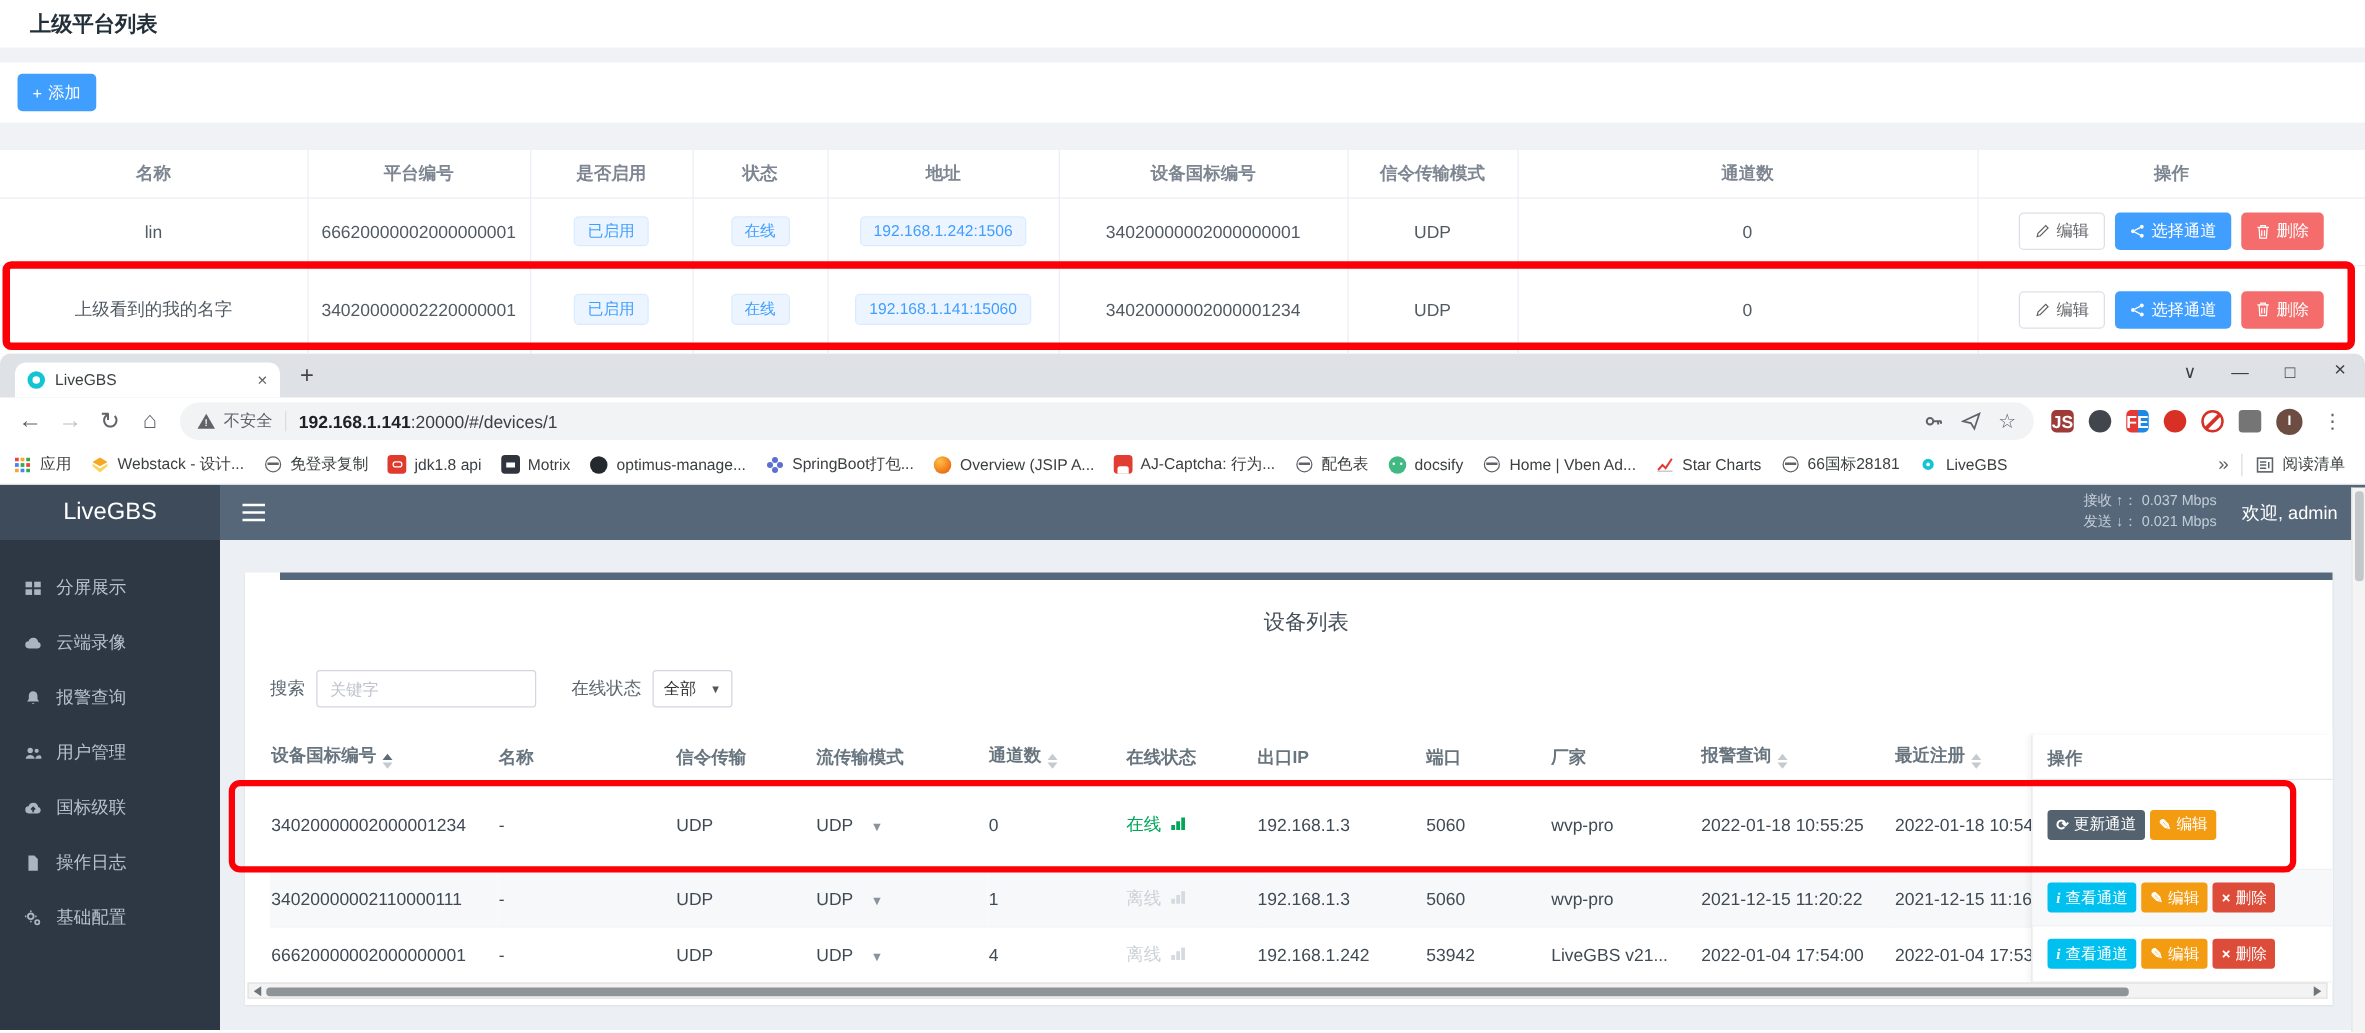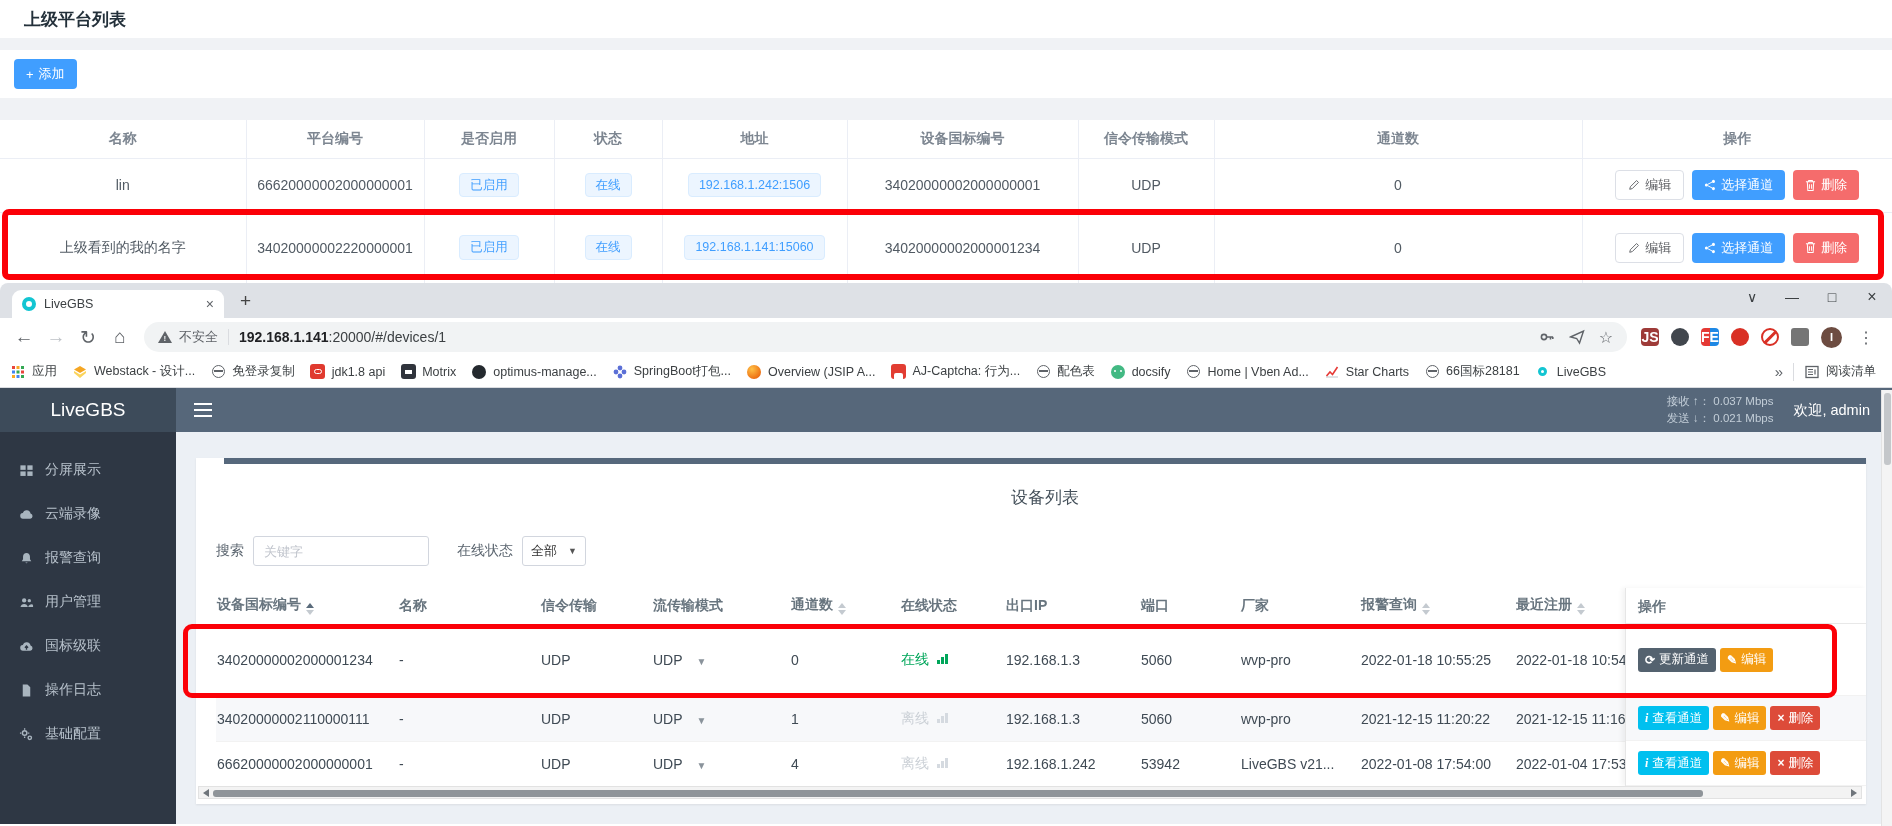--- a/index.html
+++ b/index.html
@@ -609,21 +609,21 @@
                   <td><span>UDP</span><span class="chev-dn">▼</span></td>
                   <td>4</td>
                   <td><span class="offl">离线</span><span class="bars grey">
                         <i></i>
                         <i></i>
                         <i></i>
                       </span></td>
                   <td>192.168.1.242</td>
                   <td>53942</td>
                   <td>LiveGBS v21...</td>
-                  <td>2022-01-08 17:54:00</td>
+                  <td>2022-01-04 17:54:00</td>
                   <td>2022-01-04 17:53</td>
                 </tr>
               </tbody>
             </table>
           </div>
 
           <div class="op-col">
             <div class="op-head">操作</div>
             <div class="op-row h72">
               <button class="abtn update">

